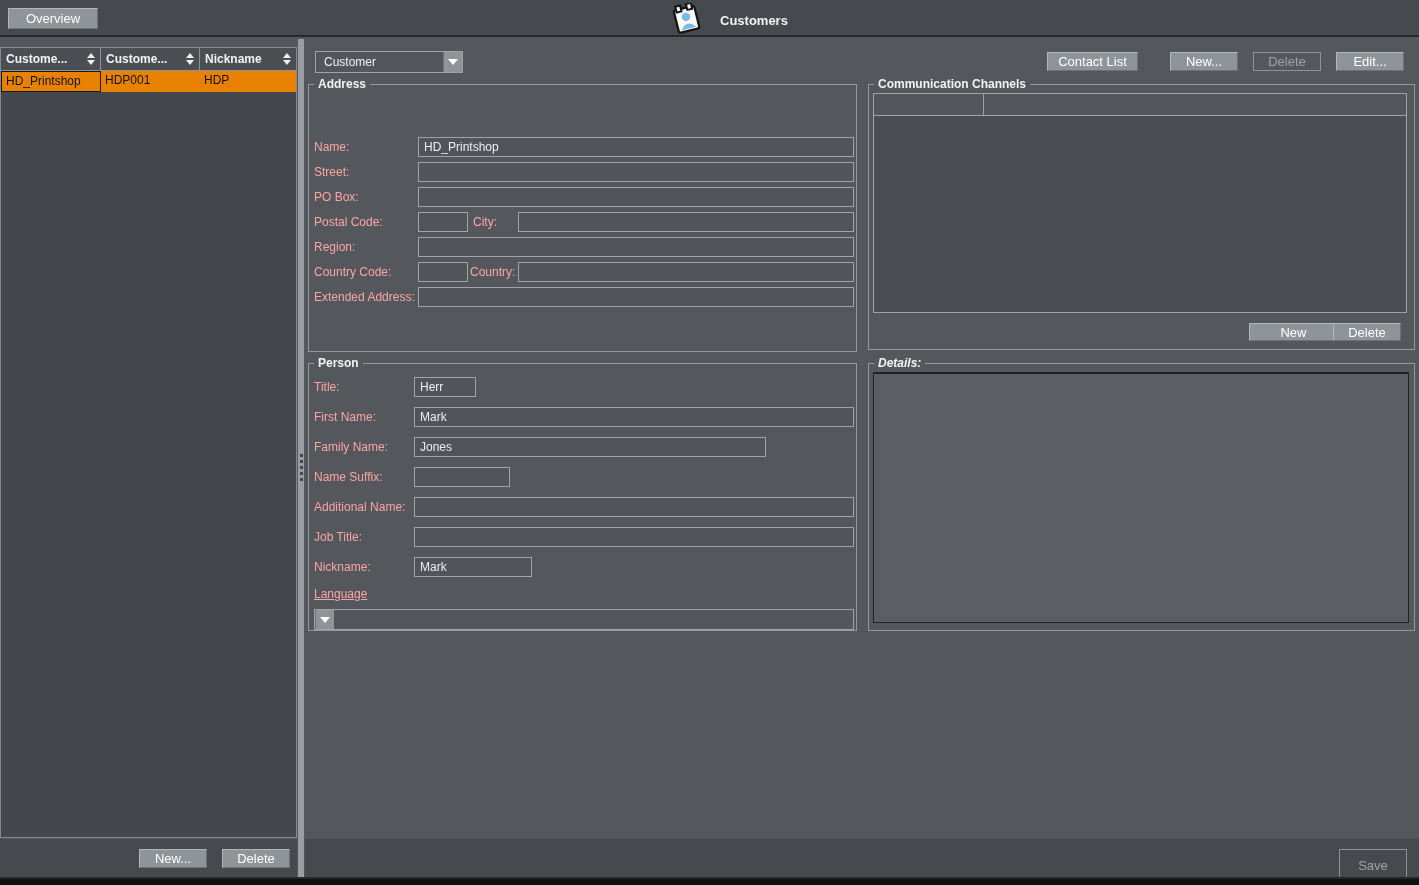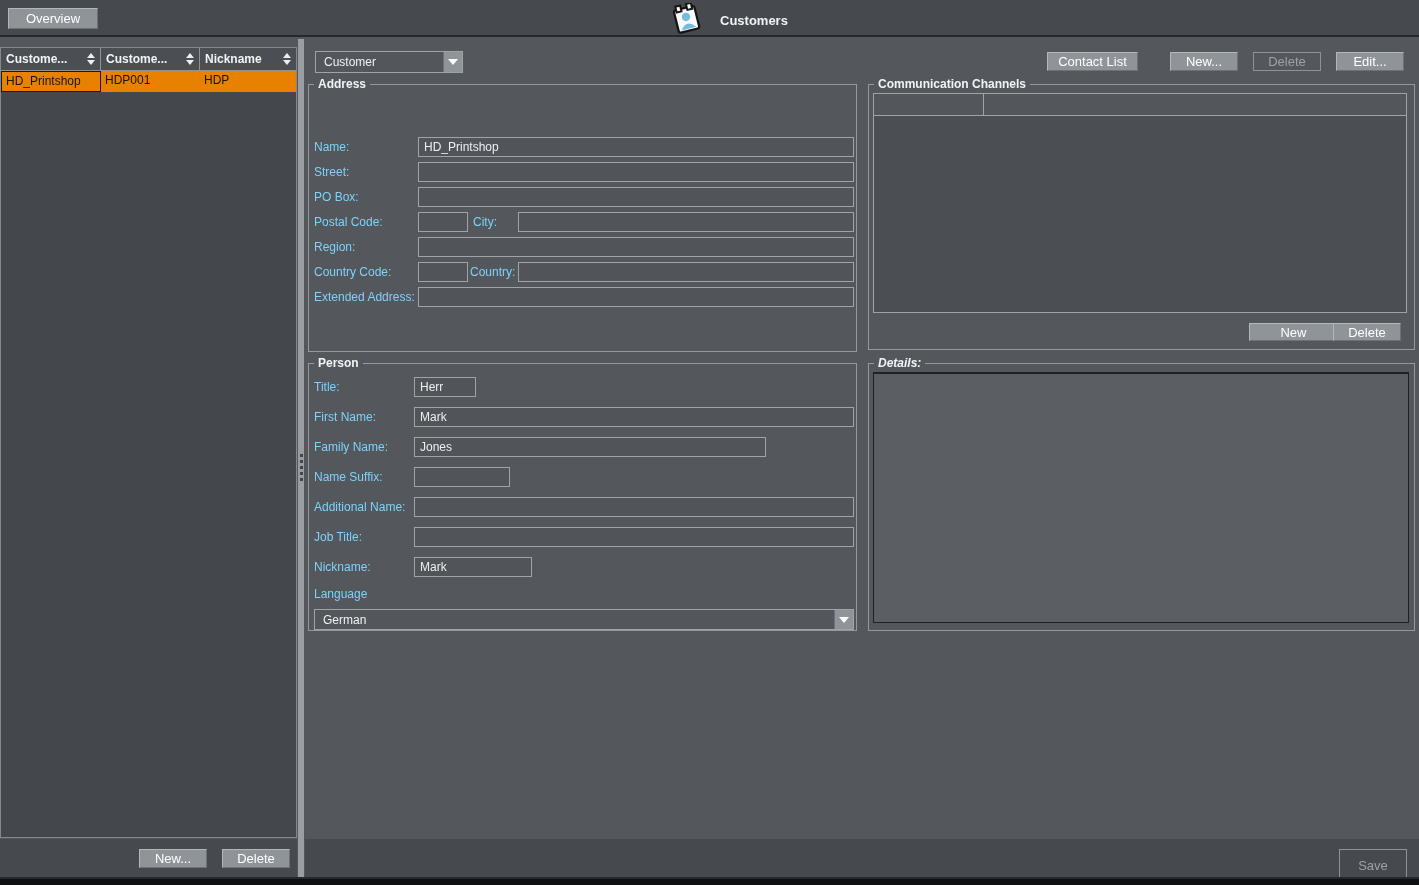--- a/index.html
+++ b/index.html
@@ -70,21 +70,21 @@
   .top-actions .btn { position:absolute; top:52px; height:19px; line-height:16px; }
 
   
   .groupbox { position:absolute; border:1px solid #94999D; }
   .legend {
     position:absolute; top:-8px; left:5px; background:#54575B; padding:0 4px;
     font-weight:bold; color:#F2F3F4; white-space:nowrap;
   }
 
   
-  .flabel { position:absolute; left:5px; height:20px; line-height:20px; color:#7dd3fc; }
+  .flabel { position:absolute; left:5px; height:20px; line-height:20px; color:#fca5a5; }
   .field {
     position:absolute; height:20px; background:#51555A; border:1px solid #A0A4A8;
     color:#EDEEEF; font-family:"Liberation Sans", sans-serif; font-size:12px; padding:0 5px; outline:none;
   }
 
   
   .cc-table { position:absolute; left:4px; top:8px; width:534px; height:220px; border:1px solid #A0A4A8; background:#4B4E52; }
   .cc-head { display:flex; height:22px; }
   .cc-th { border-right:1px solid #A0A4A8; border-bottom:1px solid #A0A4A8; background:#53575B; }
   .cc-th.w1 { width:110px; } .cc-th.w2 { flex:1; border-right:none; }
@@ -242,23 +242,22 @@
 
     <span class="flabel" style="top:133px;">Additional Name:</span>
     <input class="field" style="left: 105px; top: 133px; width: 440px;" value="">
 
     <span class="flabel" style="top:163px;">Job Title:</span>
     <input class="field" style="left: 105px; top: 163px; width: 440px;" value="">
 
     <span class="flabel" style="top:193px;">Nickname:</span>
     <input class="field" style="left: 105px; top: 193px; width: 118px;" value="Mark">
 
-    <span class="flabel" style="top:220px;">Language</span>
+    <span class="flabel" style="top:220px;text-decoration:underline;">Language</span>
     <div class="lang-select">
-      <span class="val">German</span>
       <span class="dd-btn">
           <i class="dd-arrow"></i>
         </span>
     </div>
   </div>
 
   <div class="groupbox" style="left:868px; top:363px; width:547px; height:268px;font-style:italic;">
     <span class="legend">Details:</span>
     <div class="details-area"></div>
   </div>

